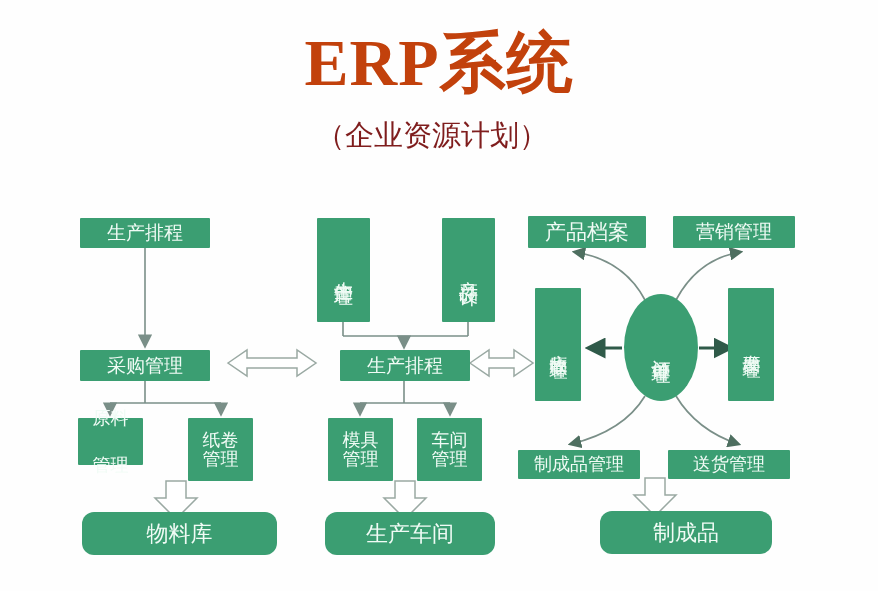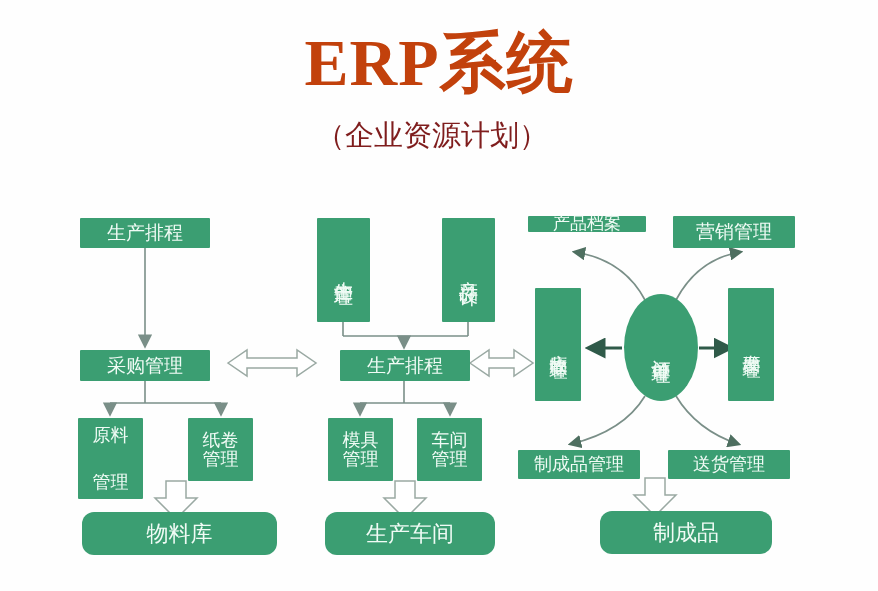--- a/index.html
+++ b/index.html
@@ -172,21 +172,21 @@
   </svg>
 
   <div class="node rect" style="left:80px; top:218px; width:130px; height:30px; font-size:19px;">
     <span class="ln">生产排程</span>
   </div>
 
   <div class="node rect" style="left:80px; top:350px; width:130px; height:31px; font-size:19px;">
     <span class="ln">采购管理</span>
   </div>
 
-  <div class="node rect twoline" style="left:78px; top:418px; width:65px; height:81px; font-size:18px;gap:28px;">
+  <div class="node rect twoline" style="left:78px; top:418px; width:65px; height:47px; font-size:18px;gap:28px;">
     <span class="ln">原料</span>
     <span class="ln">管理</span>
   </div>
 
   <div class="node rect twoline" style="left:188px; top:418px; width:65px; height:63px; font-size:18px;">
     <span class="ln">纸卷</span>
     <span class="ln">管理</span>
   </div>
 
   <div class="node round" style="left:82px; top:512px; width:195px; height:43px; font-size:22px;">
@@ -212,21 +212,21 @@
 
   <div class="node rect twoline" style="left:417px; top:418px; width:65px; height:63px; font-size:18px;">
     <span class="ln">车间</span>
     <span class="ln">管理</span>
   </div>
 
   <div class="node round" style="left:325px; top:512px; width:170px; height:43px; font-size:22px;">
     <span class="ln">生产车间</span>
   </div>
 
-  <div class="node rect" style="left:528px; top:216px; width:118px; height:16px; font-size:17px;align-items:center;">
+  <div class="node rect" style="left:528px; top:216px; width:118px; height:32px; font-size:21px;align-items:center;">
     <span class="ln">产品档案</span>
   </div>
 
   <div class="node rect" style="left:673px; top:216px; width:122px; height:32px; font-size:19px;">
     <span class="ln">营销管理</span>
   </div>
 
   <div class="node rect vert" style="left:535px; top:288px; width:46px; height:113px; font-size:18px;">
     <span class="ln">应收款管理</span>
   </div>

